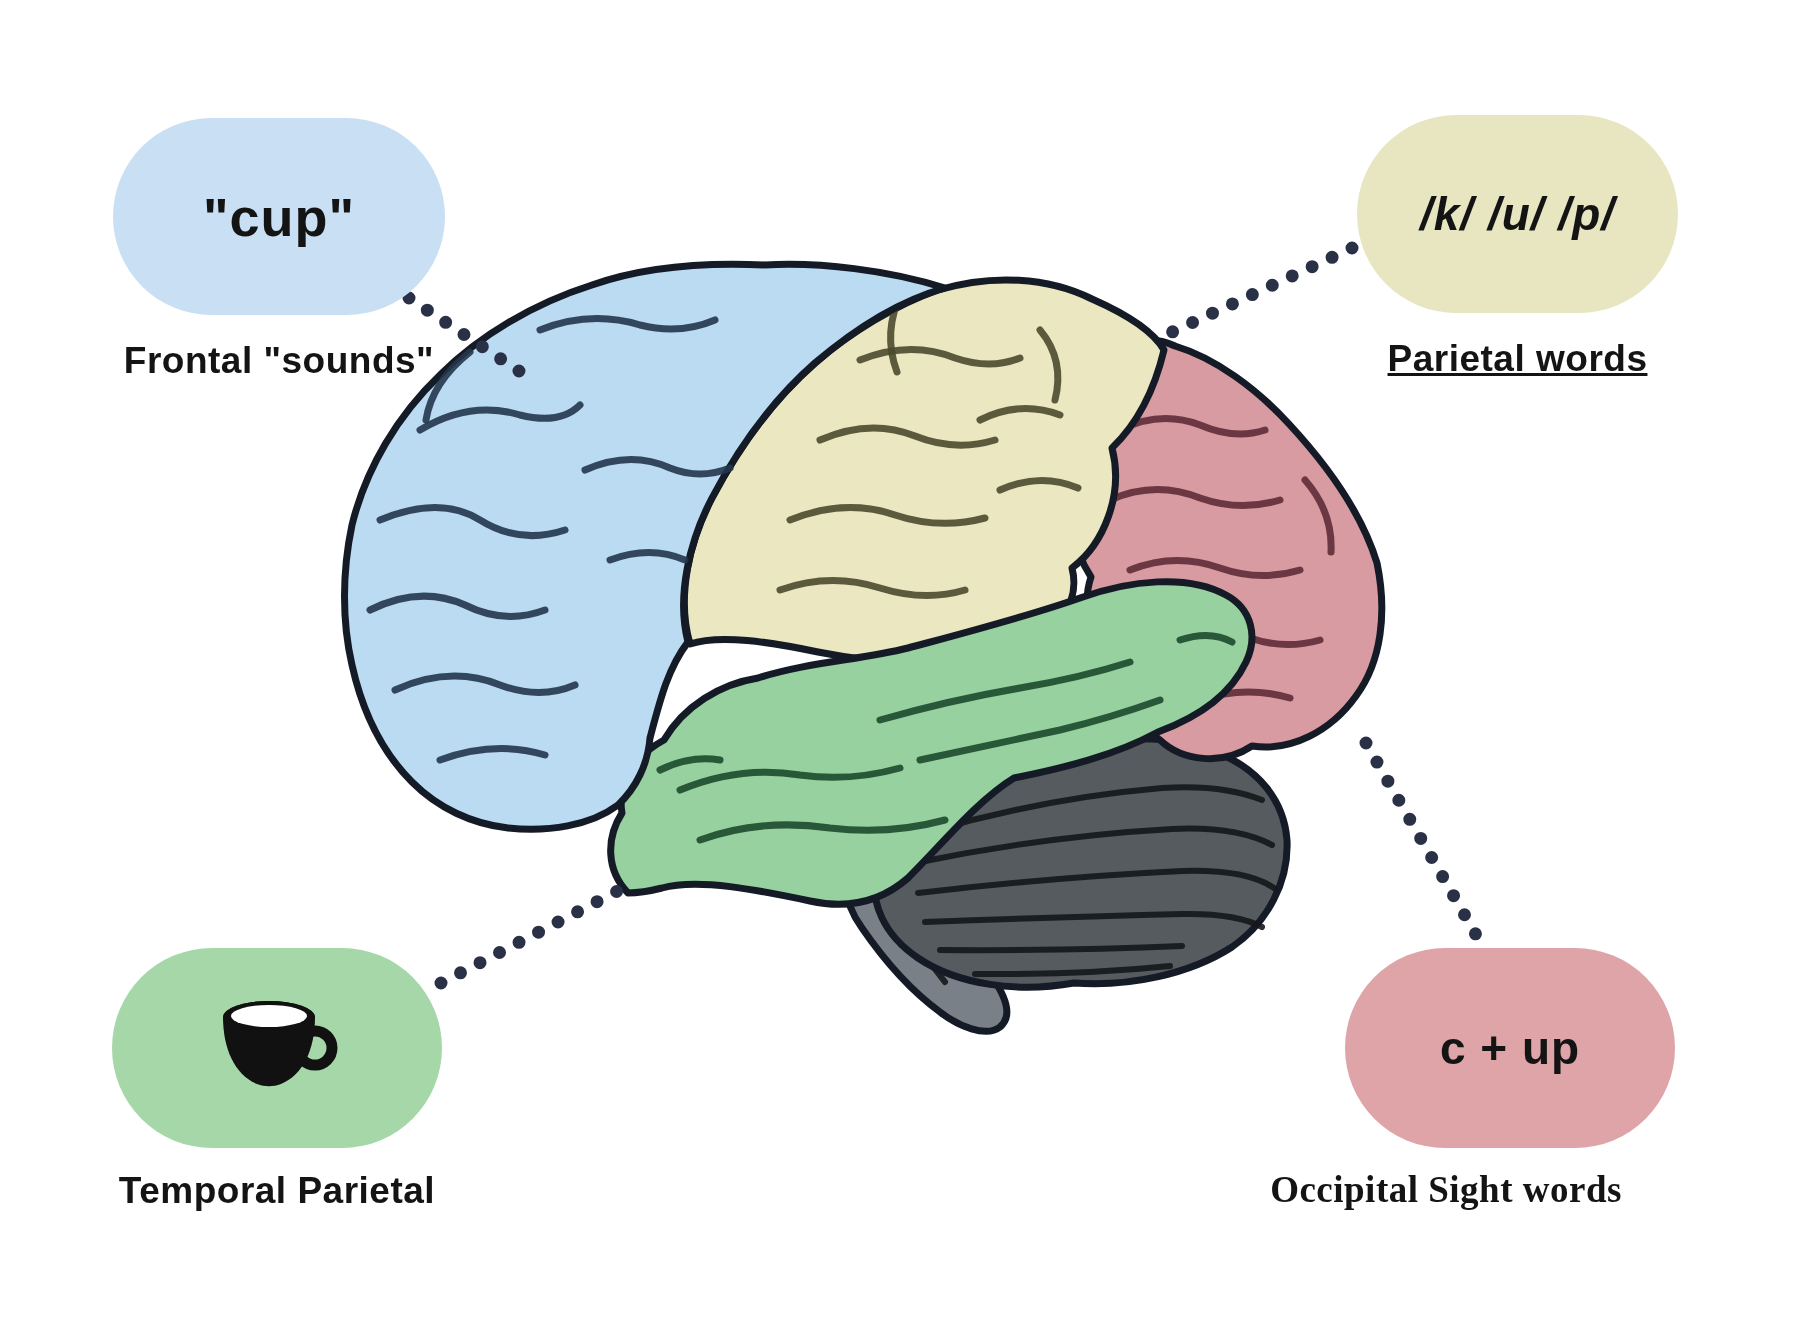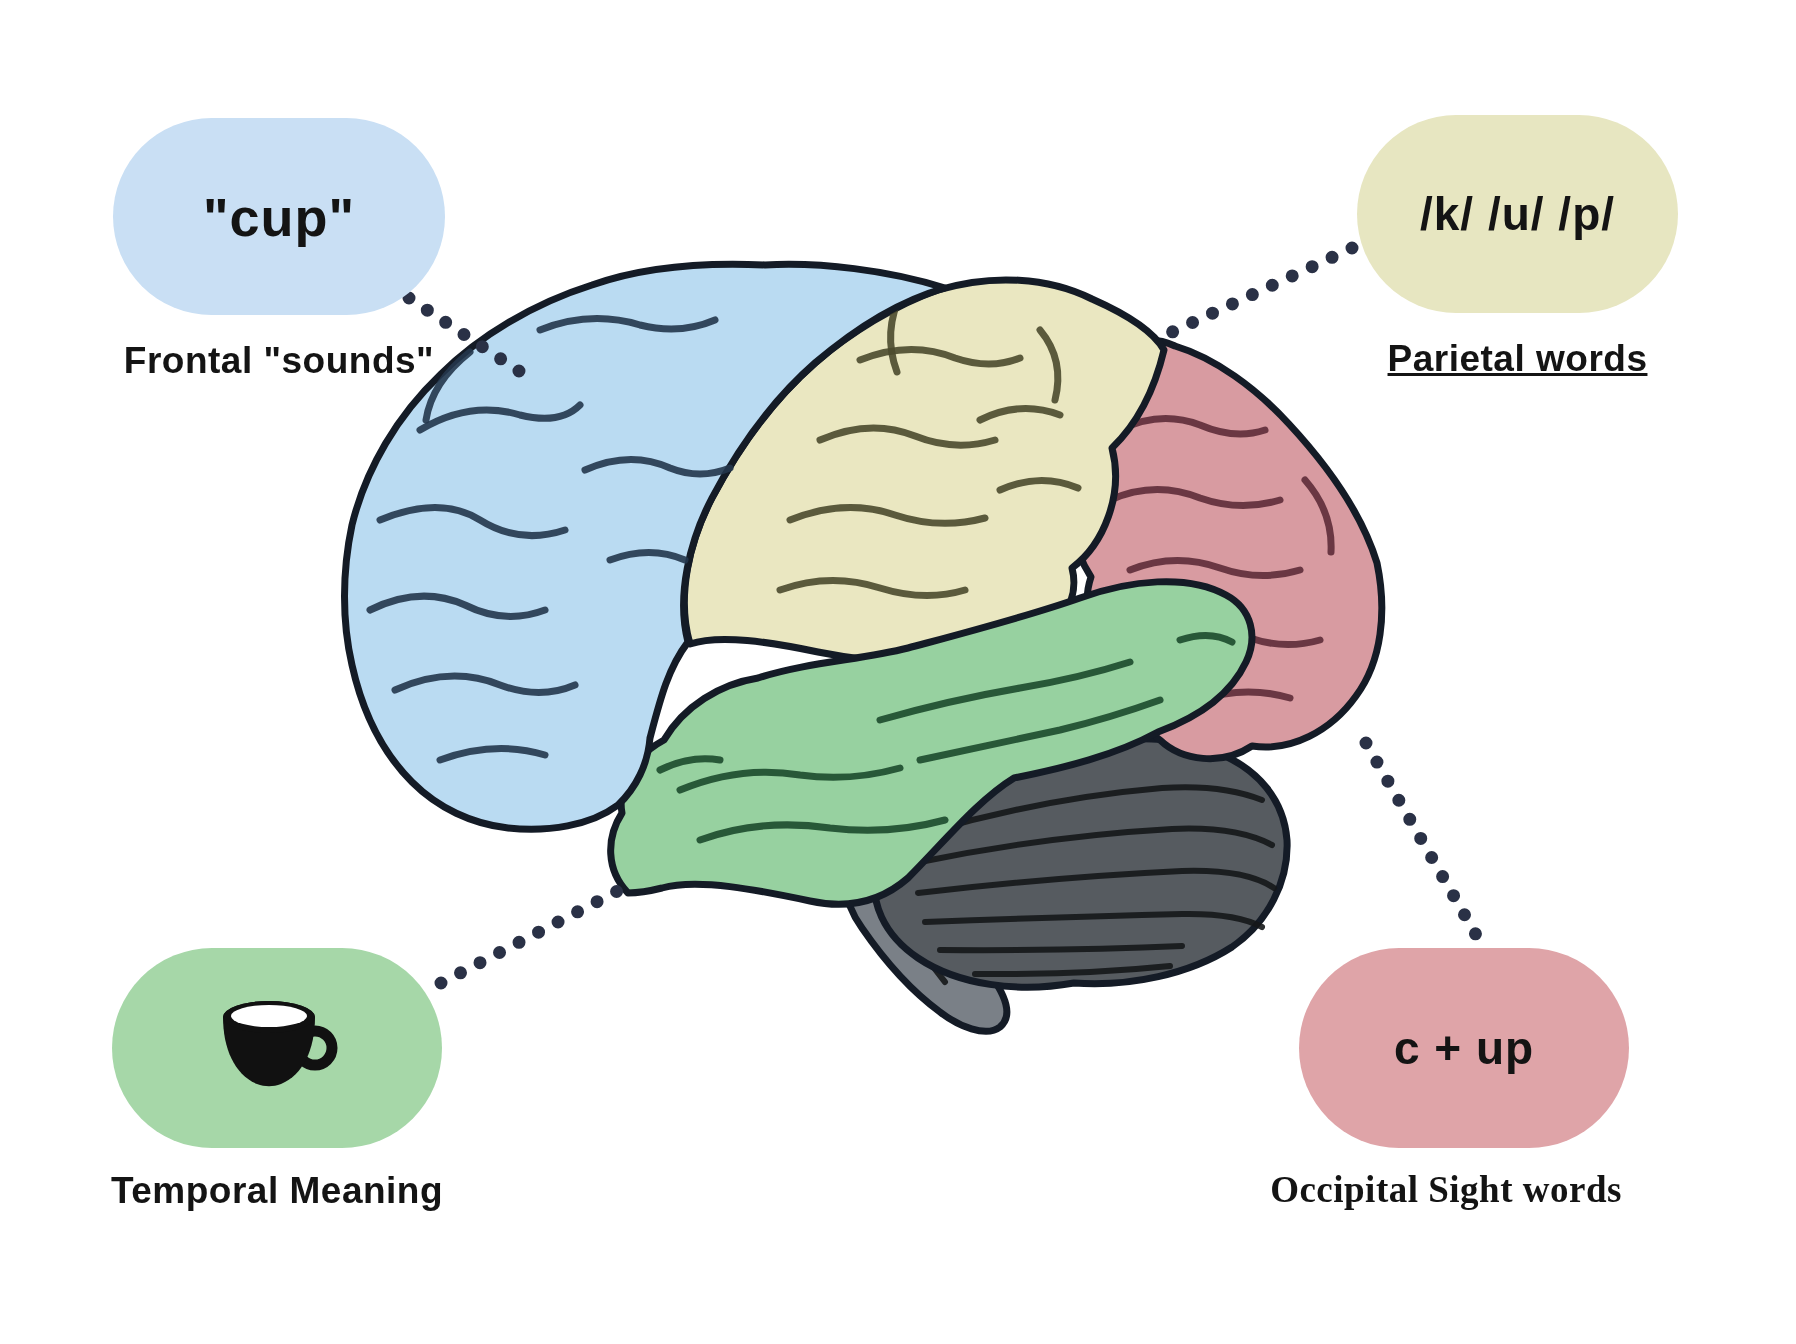--- a/index.html
+++ b/index.html
@@ -27,23 +27,23 @@
   .gyri-parietal{stroke:#4b4a2e;}
   .gyri-temporal{stroke:#1c4a2c;}
   .gyri-occipital{stroke:#5e2c38;}
   .stria{fill:none;stroke:#15171a;stroke-width:6;stroke-linecap:round;opacity:.9;}
   .connector{fill:none;stroke:var(--dot);stroke-width:13;stroke-linecap:round;stroke-dasharray:0 22;}
   .bubble{
     position:absolute; display:flex; align-items:center; justify-content:center;
     border-radius:120px; color:var(--text); font-weight:700; letter-spacing:1px;
   }
   .bubble-frontal{left:113px;top:118px;width:332px;height:197px;background:var(--frontal-bubble);font-size:54px;}
-  .bubble-parietal{left:1357px;top:115px;width:321px;height:198px;background:var(--parietal-bubble);font-size:46px;}
+  .bubble-parietal{left:1357px;top:115px;width:321px;height:198px;background:var(--parietal-bubble);font-size:46px;font-style:italic;}
   .bubble-temporal{left:112px;top:948px;width:330px;height:200px;background:var(--temporal-bubble);}
-  .bubble-occipital{left:1299px;top:948px;width:330px;height:200px;background:var(--occipital-bubble);font-size:46px;}
+  .bubble-occipital{left:1345px;top:948px;width:330px;height:200px;background:var(--occipital-bubble);font-size:46px;}
   .label{
     position:absolute; text-align:center; font-weight:700; font-size:37px; color:var(--text);
     letter-spacing:.5px; white-space:nowrap;
   }
   .label-frontal{left:63px;width:432px;top:340px;}
   .label-parietal{left:1297px;width:441px;top:338px;text-decoration:underline;}
   .label-temporal{left:60px;width:434px;top:1170px;}
   .label-occipital{left:1226px;width:440px;top:1168px;font-family:Liberation Serif, serif;}
   .cup-svg{width:132px;height:106px;display:block;}
 </style>
@@ -132,16 +132,16 @@
       <ellipse cx="58" cy="22" rx="46" ry="16" fill="#111111"></ellipse>
       <ellipse cx="58" cy="21" rx="38" ry="11" fill="#ffffff"></ellipse>
     </svg>
   </div>
   <div class="bubble bubble-occipital">
     <span>c + up</span>
   </div>
 
   <div class="label label-frontal">Frontal "sounds"</div>
   <div class="label label-parietal">Parietal words</div>
-  <div class="label label-temporal">Temporal Meaning</div>
+  <div class="label label-temporal">Temporal Parietal</div>
   <div class="label label-occipital">Occipital Sight words</div>
 
 </div>
 
 </body></html>

